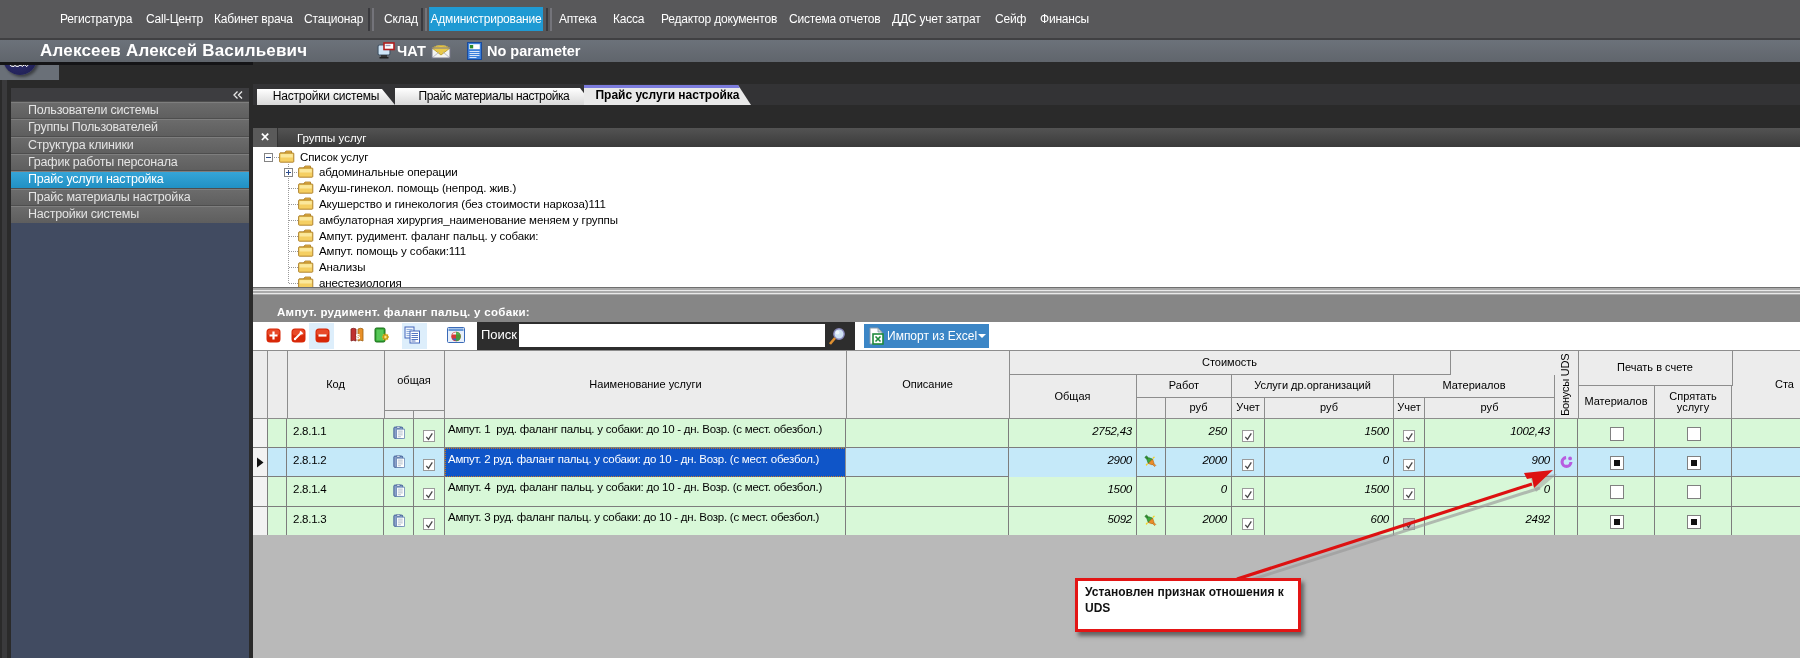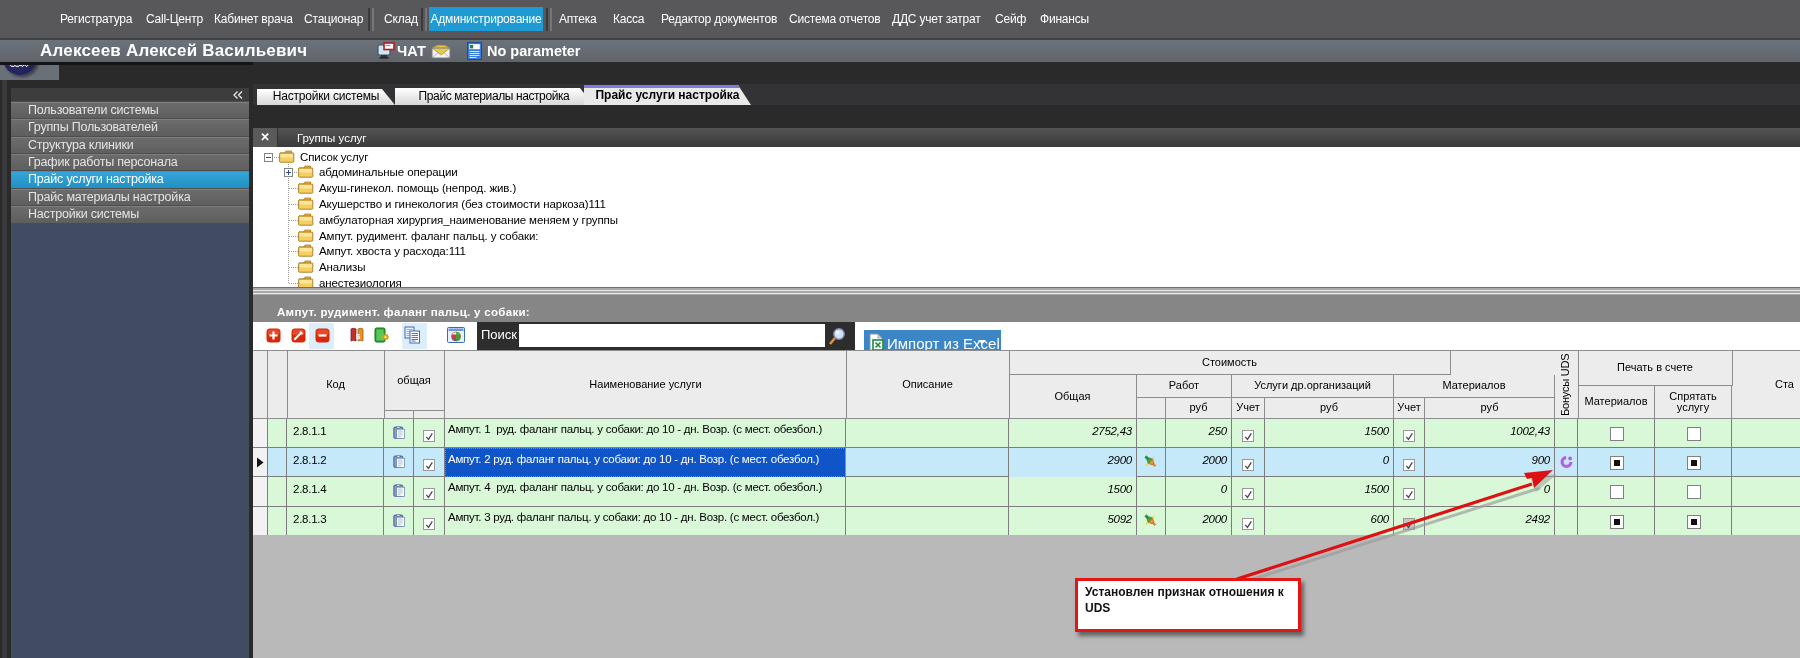--- a/index.html
+++ b/index.html
@@ -73,22 +73,22 @@
 #titlebar{position:absolute;left:0;top:233px;width:1547px;height:27px;background:#868686;}
 #titlebar span{position:absolute;left:24px;top:11px;font-size:11.5px;font-weight:bold;letter-spacing:0.3px;color:#fff;}
 
 
 #toolbar{position:absolute;left:0;top:260px;width:1547px;height:28px;background:#fff;}
 .selbox{position:absolute;top:1px;width:25px;height:26px;background:#ddeefb;}
 .tbico{position:absolute;top:4px;}
 #searchband{position:absolute;left:224px;top:0px;width:378px;height:28px;background:#2d2d2d;}
 #searchband .lbl{position:absolute;left:4px;top:5px;color:#fff;font-size:13px;}
 #searchinput{position:absolute;left:266px;top:2px;width:306px;height:23px;background:#fff;}
-#importbtn{position:absolute;left:611px;top:8px;width:137px;height:24px;background:#3c86c6;
- color:#fff;font-size:15px;}
+#importbtn{position:absolute;left:611px;top:2px;width:125px;height:24px;background:#3c86c6;
+ color:#fff;font-size:12px;}
 #importbtn .txt{position:absolute;left:23px;top:5px;}
 #importbtn .car{position:absolute;left:114px;top:10px;width:0;height:0;
  border-left:4px solid transparent;border-right:4px solid transparent;border-top:4px solid #fff;}
 
 
 #grid{position:absolute;left:0;top:288px;width:1547px;height:185px;background:#ececec;border-top:1px solid #8d8d8d;box-sizing:border-box;}
 .hc{position:absolute;box-sizing:border-box;border-right:1px solid #8d8d8d;border-bottom:1px solid #8d8d8d;
  font-size:11px;color:#000;display:flex;align-items:center;justify-content:center;text-align:center;line-height:11.5px;}
 .dc{position:absolute;box-sizing:border-box;border-right:1px solid #7d7d7d;border-bottom:1px solid #7d7d7d;
  font-size:11.5px;letter-spacing:-0.25px;color:#000;overflow:hidden;white-space:nowrap;}
@@ -253,21 +253,21 @@
     <span class="trow" style="left:66px;top:66px">амбулаторная хирургия_наименование меняем у группы</span>
     <div class="doth" style="left:36px;top:89px;width:9px"></div>
     <svg class="fold" style="left:45px;top:82px" width="16" height="13" viewBox="0 0 16 13">
           <use href="#folderg"></use>
         </svg>
     <span class="trow" style="left:66px;top:82px">Ампут. рудимент. фаланг пальц. у собаки:</span>
     <div class="doth" style="left:36px;top:104px;width:9px"></div>
     <svg class="fold" style="left:45px;top:97px" width="16" height="13" viewBox="0 0 16 13">
           <use href="#folderg"></use>
         </svg>
-    <span class="trow" style="left:66px;top:97px">Ампут. хвоста у расхода:111</span>
+    <span class="trow" style="left:66px;top:97px">Ампут. помощь у собаки:111</span>
     <div class="doth" style="left:36px;top:120px;width:9px"></div>
     <svg class="fold" style="left:45px;top:113px" width="16" height="13" viewBox="0 0 16 13">
           <use href="#folderg"></use>
         </svg>
     <span class="trow" style="left:66px;top:113px">Анализы</span>
     <div class="doth" style="left:36px;top:136px;width:9px"></div>
     <svg class="fold" style="left:45px;top:129px" width="16" height="13" viewBox="0 0 16 13">
           <use href="#folderg"></use>
         </svg>
     <span class="trow" style="left:66px;top:129px">анестезиология</span>

